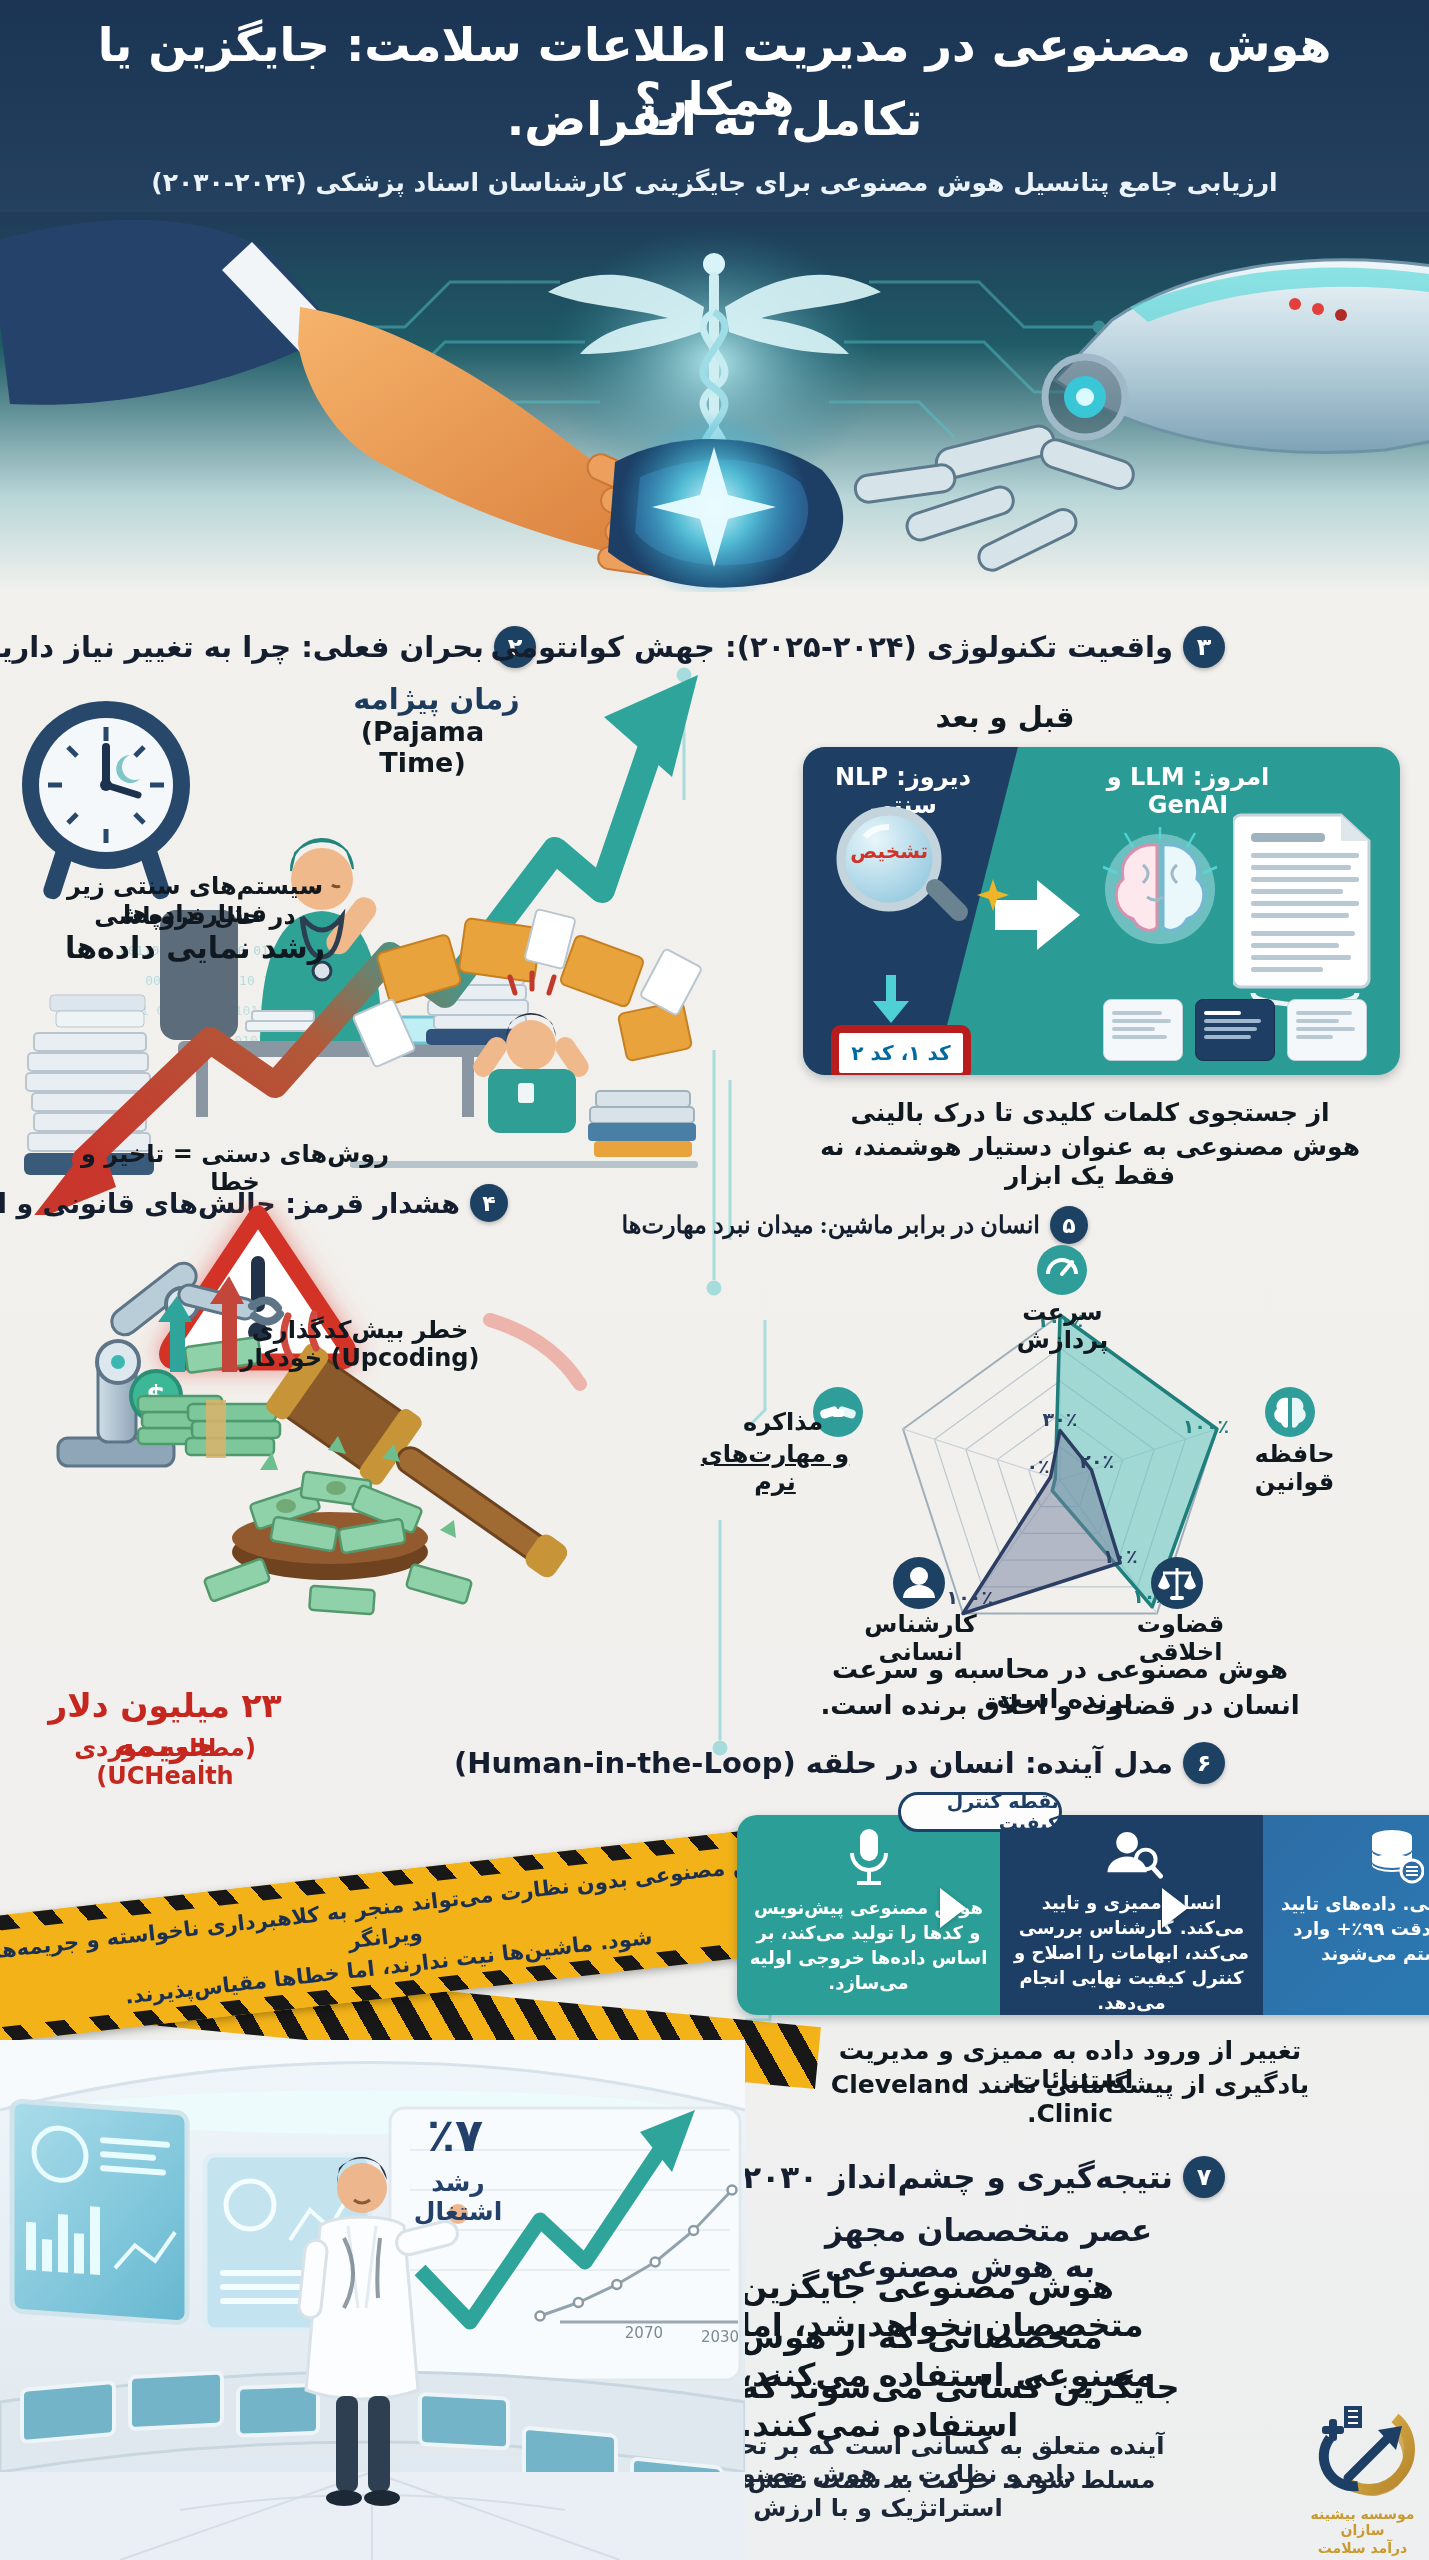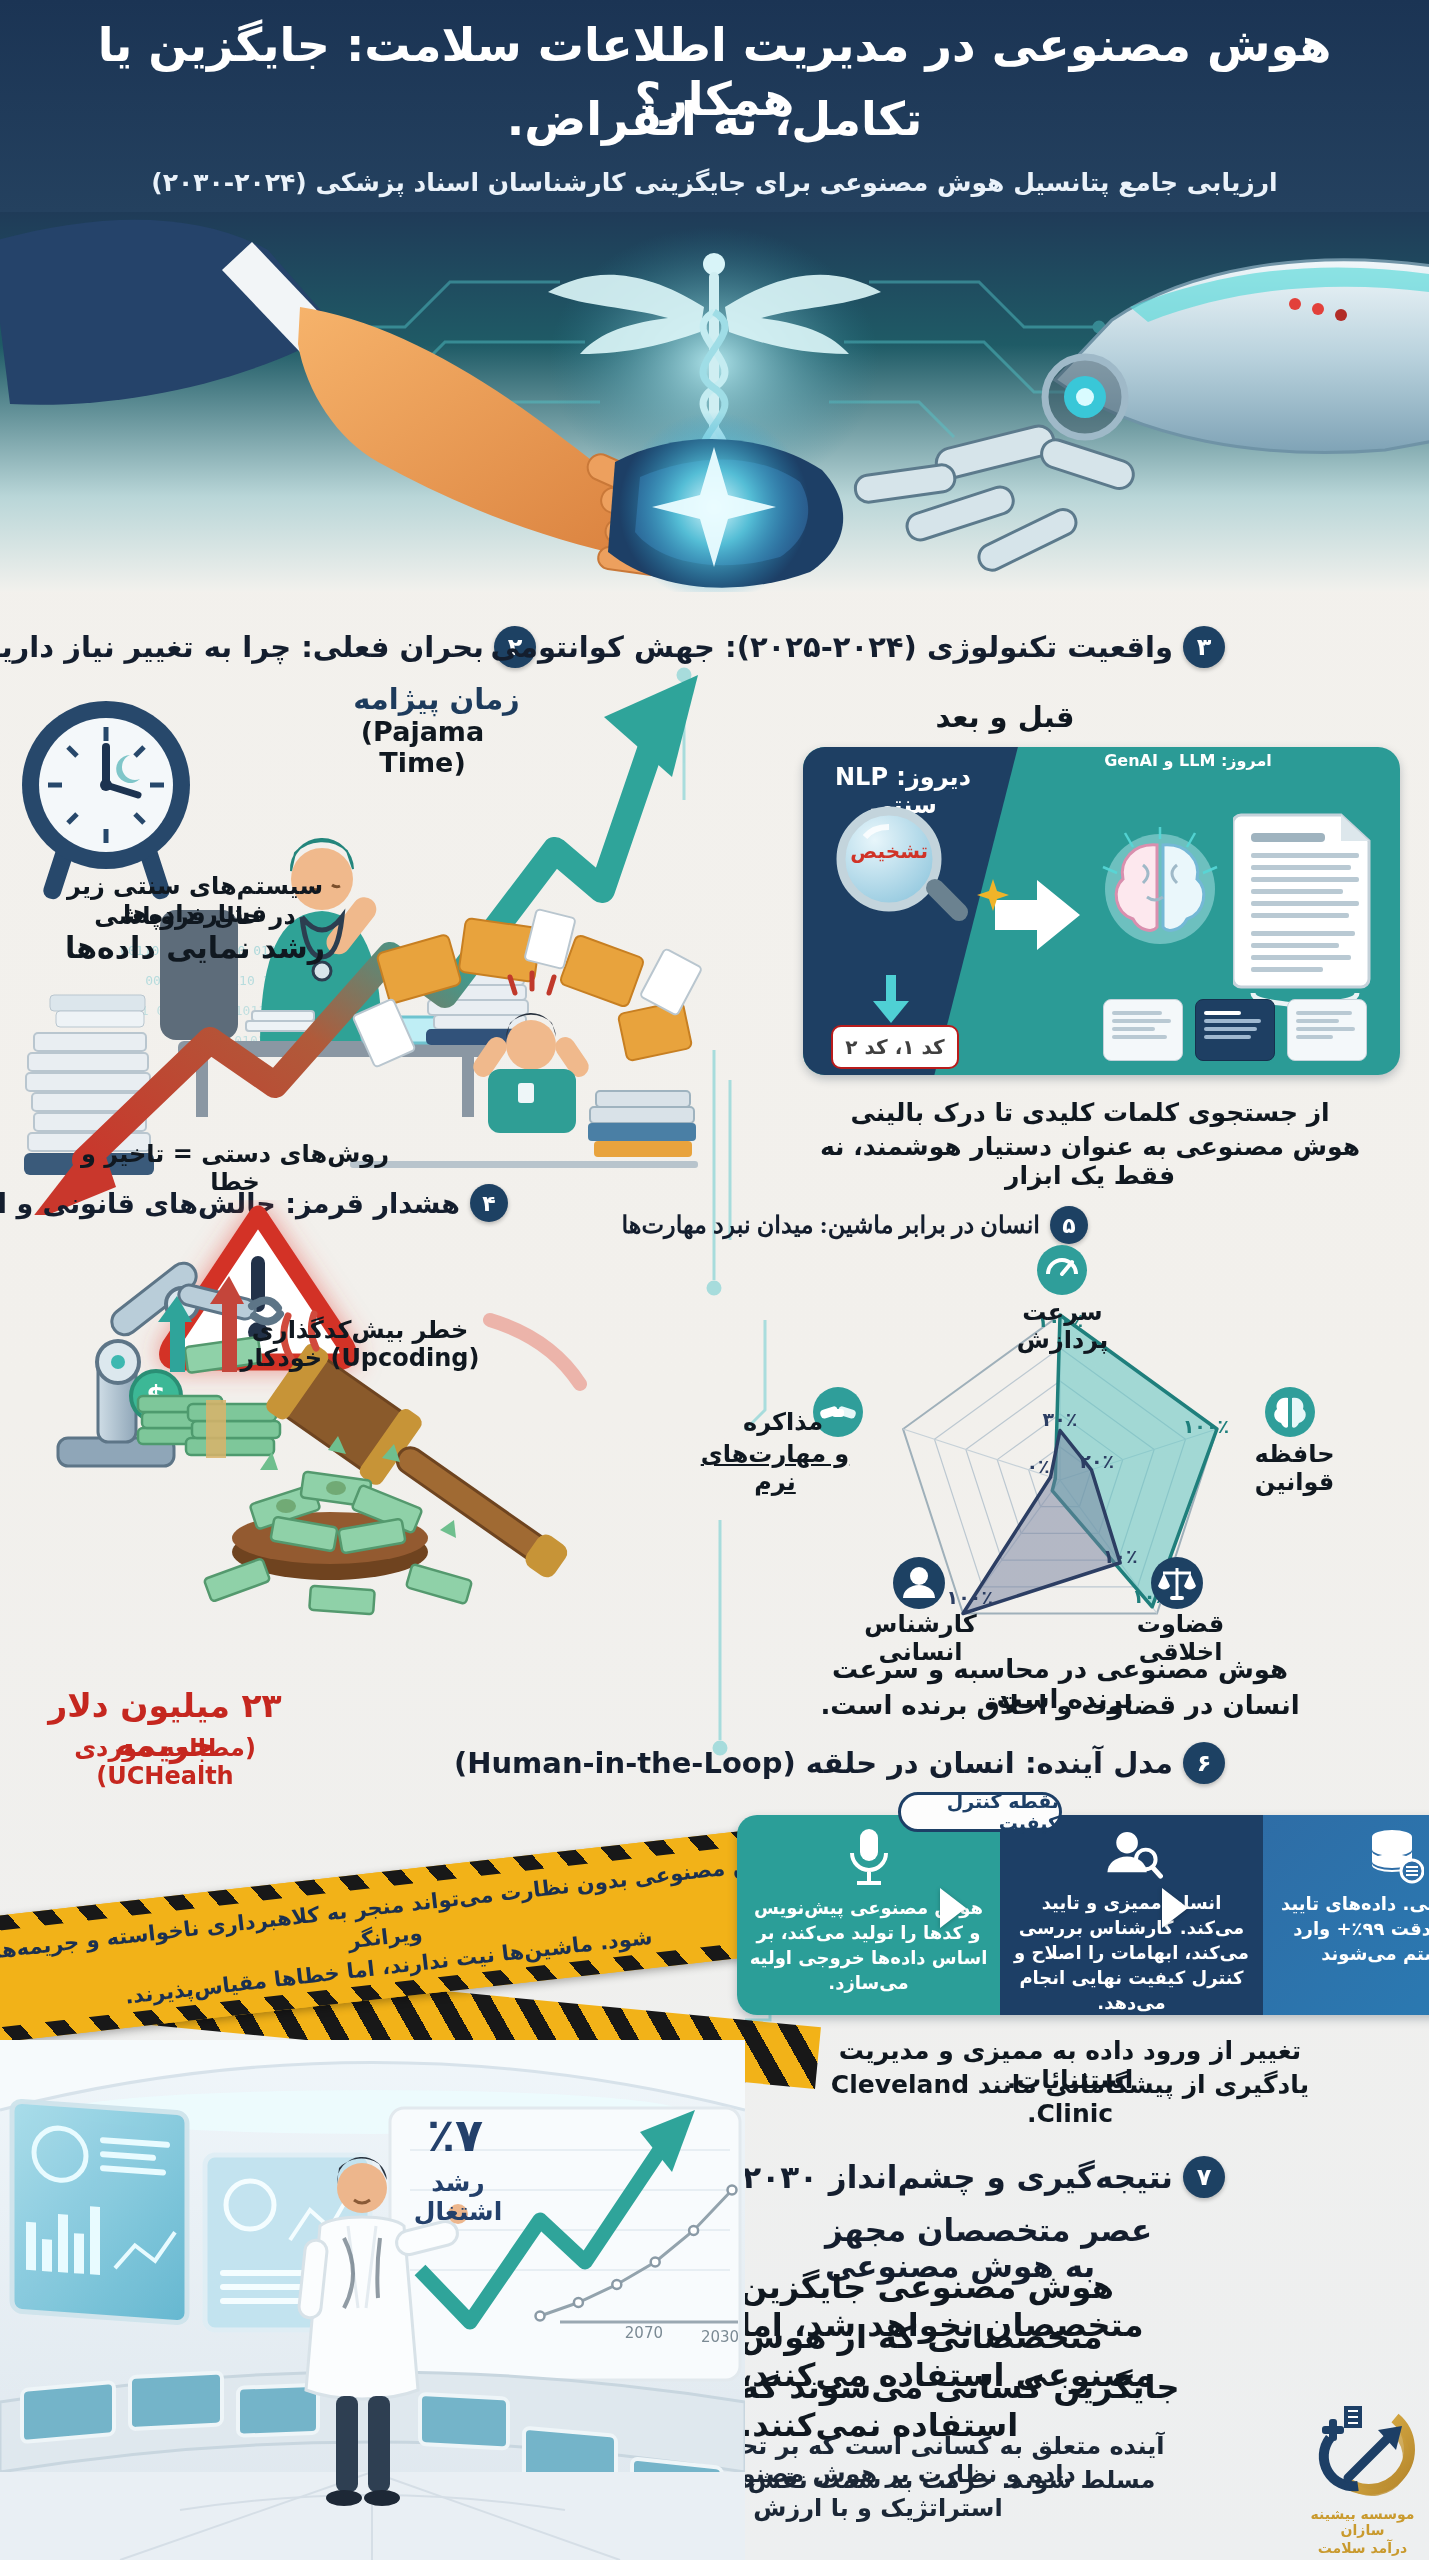--- a/index.html
+++ b/index.html
@@ -15,21 +15,21 @@
   .title-row{display:flex;align-items:center;gap:10px;justify-content:flex-start;}
   .badge{flex:0 0 auto;width:42px;height:42px;border-radius:50%;background:#1d4163;color:#fff;
          display:flex;align-items:center;justify-content:center;font-size:24px;font-weight:bold;
          box-shadow:0 2px 4px rgba(0,0,0,.25);}
   .sec-title{font-weight:bold;color:#141e2e;white-space:nowrap;}
   .pill{background:#fdfdfd;border:3px solid #1d3f66;border-radius:20px;color:#1d3f66;
         display:flex;align-items:center;justify-content:center;font-weight:bold;}
   .panel36{border-radius:22px;overflow:hidden;background:#2b9b96;box-shadow:0 4px 10px rgba(20,40,60,.25);}
   .panel36 .darkside{position:absolute;left:0;top:0;width:100%;height:100%;
         background:#1e3f63;clip-path:polygon(0 0,36% 0,22% 100%,0 100%);}
-  .codebox{background:#fff;border:2px solid #b91c1c;border-radius:10px;color:#404040;
+  .codebox{background:#fff;border:8px solid #b91c1c;border-radius:10px;color:#0369a1;
            display:flex;align-items:center;justify-content:center;font-weight:bold;}
   .hitl-wrap{display:flex;direction:ltr;border-radius:20px;overflow:hidden;box-shadow:0 4px 10px rgba(20,40,60,.25);}
   .hitl-step{width:263px;height:200px;padding:12px 10px 0 10px;box-sizing:border-box;color:#fff;
              display:flex;flex-direction:column;align-items:center;}
   .hitl-step .txt{direction:rtl;font-size:18px;line-height:25px;font-weight:bold;text-align:center;margin-top:6px;}
   .st1{background:#2b9e98;} .st2{background:#1d3f66;} .st3{background:linear-gradient(135deg,#2e6da6,#2a7cb4);}
   .harrow{width:0;height:0;border-top:20px solid transparent;border-bottom:20px solid transparent;
           border-left:26px solid #fff;filter:drop-shadow(0 1px 2px rgba(0,0,0,.25));}
   .tape-stripes{background:repeating-linear-gradient(55deg,#181818 0 16px,#f2b218 16px 36px);}
   .tapeA{background:#f2b218;box-shadow:0 3px 8px rgba(0,0,0,.3);}
@@ -283,21 +283,21 @@
 
   <div class="abs title-row" style="left:765px;top:626px;width:460px;">
     <div class="badge">۳</div>
     <div class="sec-title" style="font-size:29px;">واقعیت تکنولوژی (۲۰۲۴-۲۰۲۵): جهش کوانتومی</div>
   </div>
   <div class="abs b c" style="left:930px;top:700px;width:150px;font-size:29px;color:#101820;">قبل و بعد</div>
 
   <div class="abs panel36" style="left:803px;top:747px;width:597px;height:328px;">
     <div class="darkside"></div>
     <div class="abs b c white" style="left:10px;top:16px;width:180px;font-size:24px;z-index:2;">دیروز: NLP سنتی</div>
-    <div class="abs b c white" style="left:260px;top:4px;width:250px;font-size:16px;z-index:2;">امروز: LLM و GenAI</div>
+    <div class="abs b c white" style="left:260px;top:16px;width:250px;font-size:24px;z-index:2;">امروز: LLM و GenAI</div>
 
     <svg class="abs" style="left:18px;top:52px;z-index:2;" width="160" height="180" viewBox="0 0 160 180">
       <defs>
           <radialGradient id="lens" cx="0.35" cy="0.3" r="0.8">
         <stop offset="0" stop-color="#e8f6fb"></stop>
             <stop offset="1" stop-color="#8fc6dd"></stop>
           </radialGradient>
         </defs>
       <circle cx="68" cy="60" r="48" fill="url(#lens)" stroke="#c3d4dc" stroke-width="9"></circle>
       <rect x="100" y="92" width="52" height="18" rx="9" fill="#6b8290" transform="rotate(45 126 101)"></rect>

